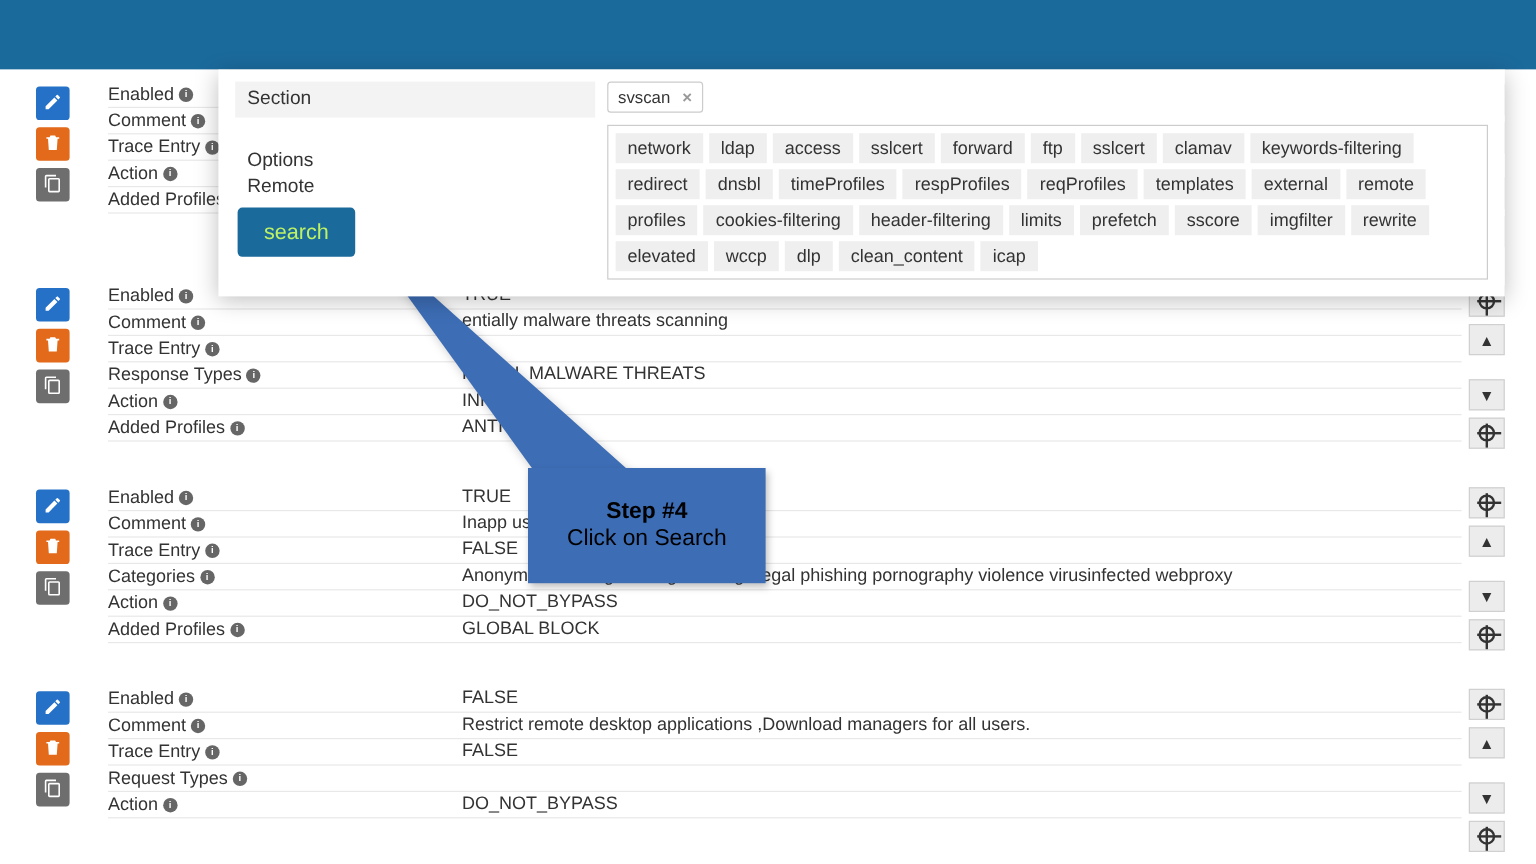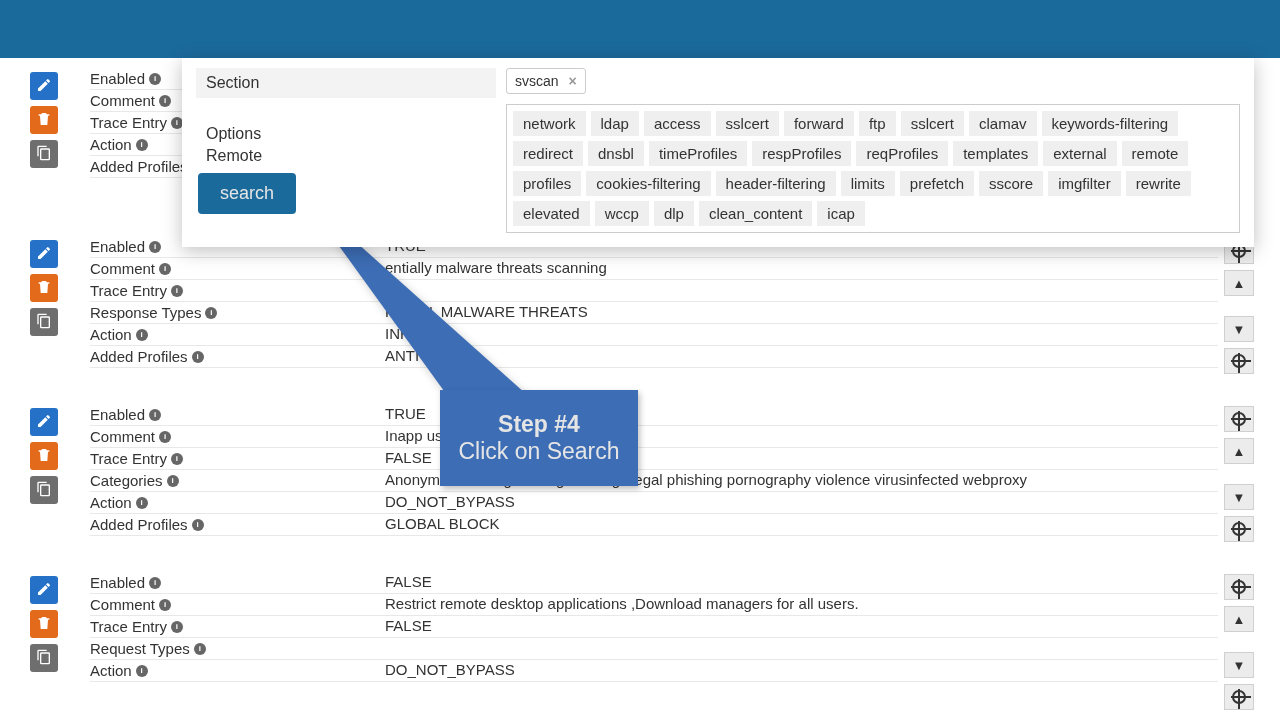--- a/index.html
+++ b/index.html
@@ -161,43 +161,43 @@
   .tag {
     background: #efefef;
     padding: 4px 10px;
     font-size: 15px;
     color: #333;
     cursor: pointer;
     border-radius: 0;
   }
   .search-btn {
     background: #1b6a9c;
-    color: #e5e5e5;
+    color: #bef264;
     border: none;
     border-radius: 4px;
     padding: 10px 22px;
     font-size: 18px;
     cursor: pointer;
     margin-top: 6px;
     margin-left: 2px;
   }
   
   .callout {
     position: absolute;
     top: 390px;
     left: 440px;
     width: 198px;
     height: 96px;
     background: #3d6db5;
-    color: #e5e5e5;
+    color: #000000;
     display: flex;
     flex-direction: column;
     align-items: center;
     justify-content: center;
-    font-size: 23px;
+    font-size: 19px;
     z-index: 8;
     box-shadow: 2px 3px 6px rgba(0,0,0,.25);
   }
   .tail {
     position: absolute;
     z-index: 7;
     left: 294px;
     top: 186px;
   }
   .tail svg { filter: drop-shadow(2px 3px 4px rgba(0,0,0,.2)); }

